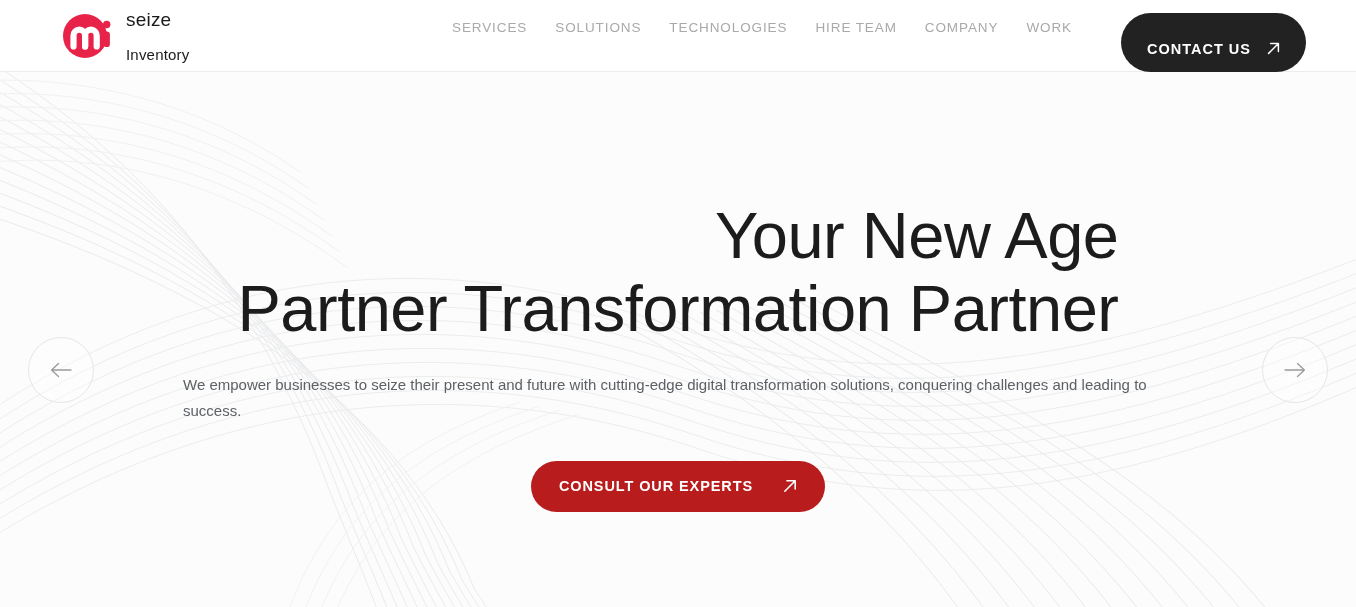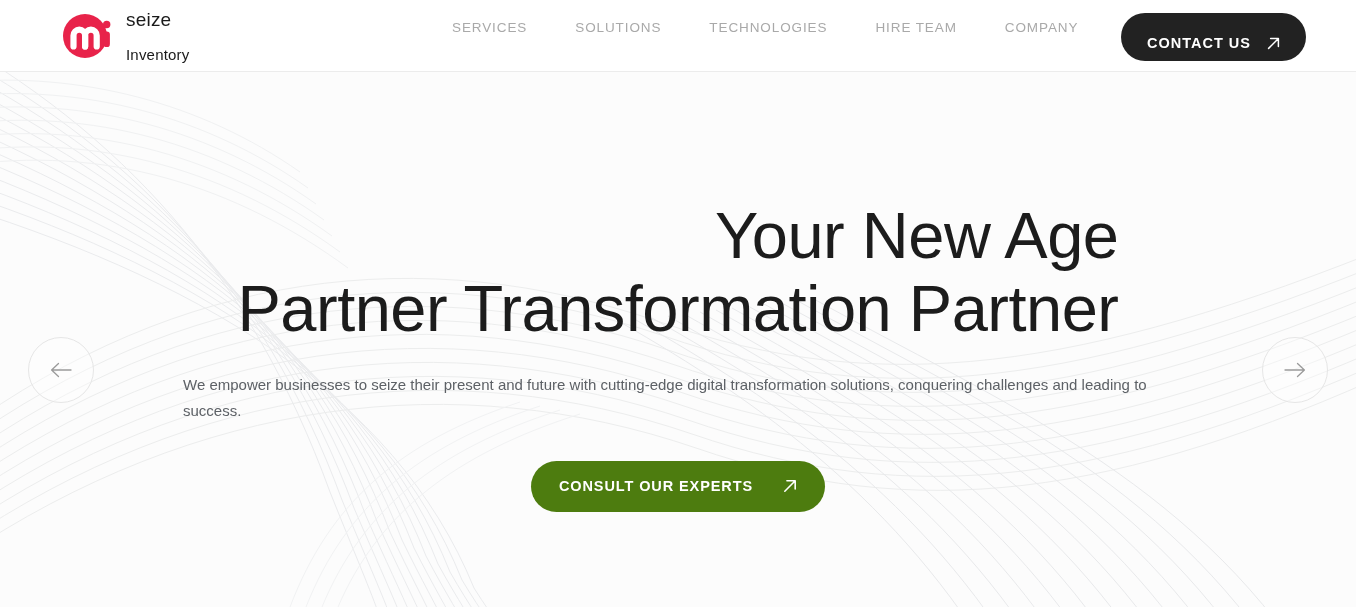--- a/index.html
+++ b/index.html
@@ -67,38 +67,38 @@
   }
 
   
   #main-nav {
     position: absolute;
     left: 452px;
     top: 0;
     height: 55px;
     display: flex;
     align-items: center;
-    gap: 48px;
+    gap: 28px;
   }
   .nav-item {
     font-size: 13.5px;
     letter-spacing: 0.9px;
     color: #a9a9a9;
     text-transform: uppercase;
     cursor: pointer;
     white-space: nowrap;
     font-weight: 400;
   }
 
   
   #contact-us-button {
     position: absolute;
     right: 50px;
     top: 13px;
-    height: 48px;
+    height: 59px;
     padding: 12px 24px 0 26px;
     border-radius: 999px;
     background: #222222;
     color: #ffffff;
     display: flex;
     align-items: center;
     gap: 14px;
     cursor: pointer;
     border: none;
     font-family: inherit;
@@ -158,21 +158,21 @@
     font-size: 15px;
     line-height: 1.78;
     font-weight: 400;
   }
 
   #consult-button {
     margin-top: 36px;
     height: 51px;
     padding: 0 26px 0 28px;
     border-radius: 999px;
-    background: #4d7c0f;
+    background: #b91c1c;
     color: #fff;
     display: flex;
     align-items: center;
     gap: 28px;
     cursor: pointer;
     border: none;
     font-family: inherit;
   }
   #consult-button .lbl {
     font-size: 14.5px;

